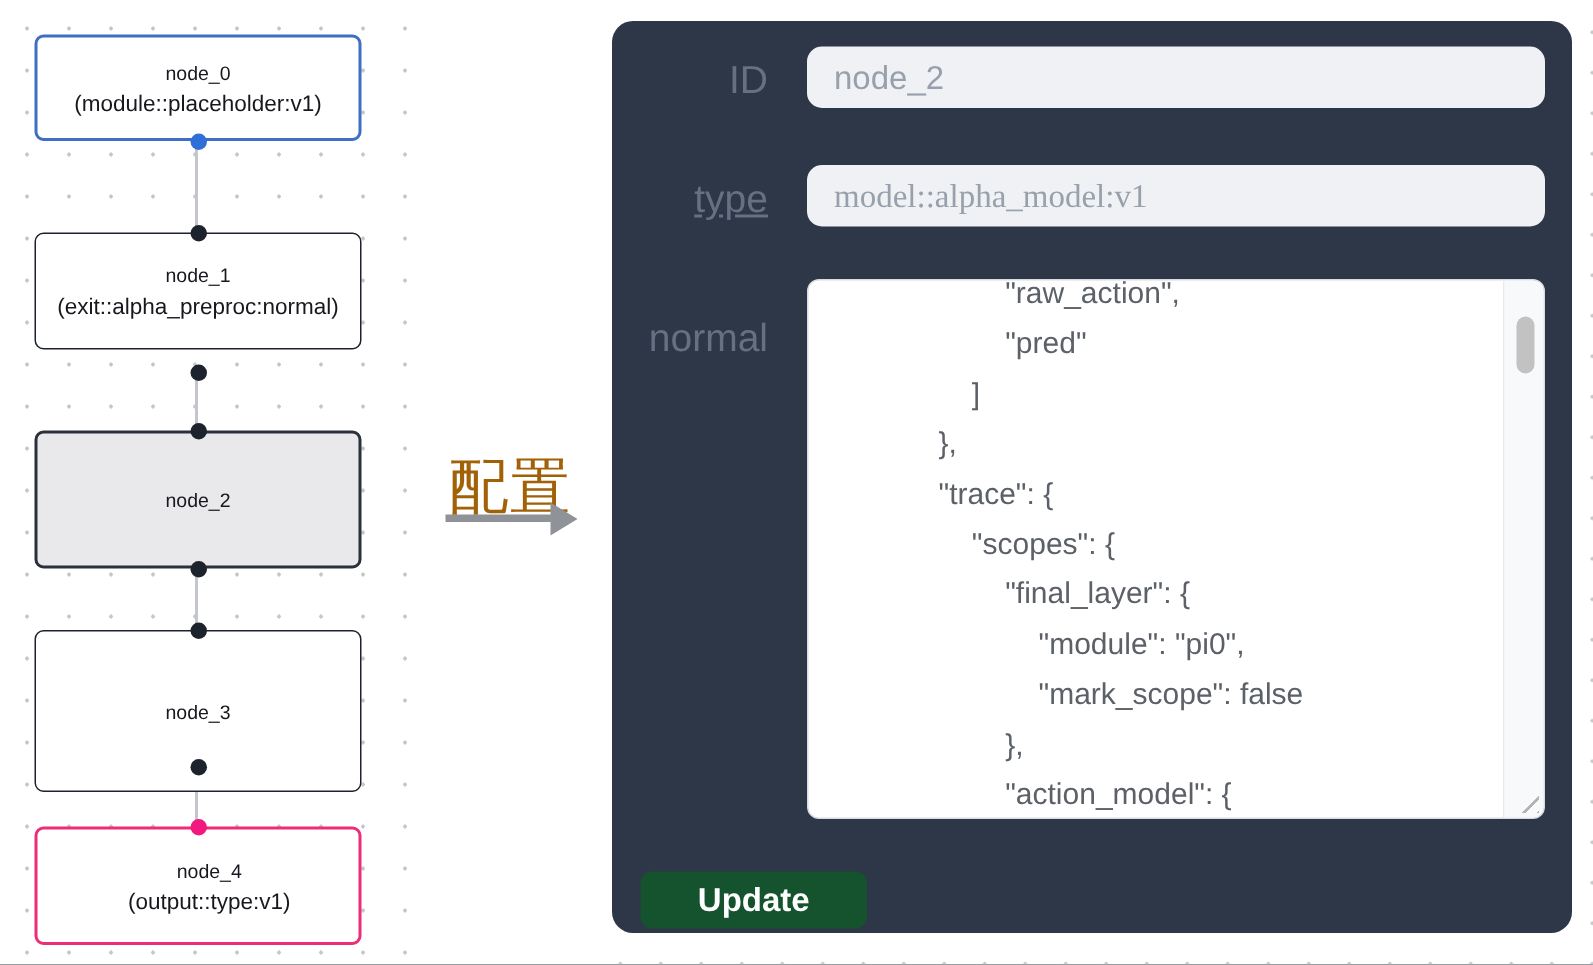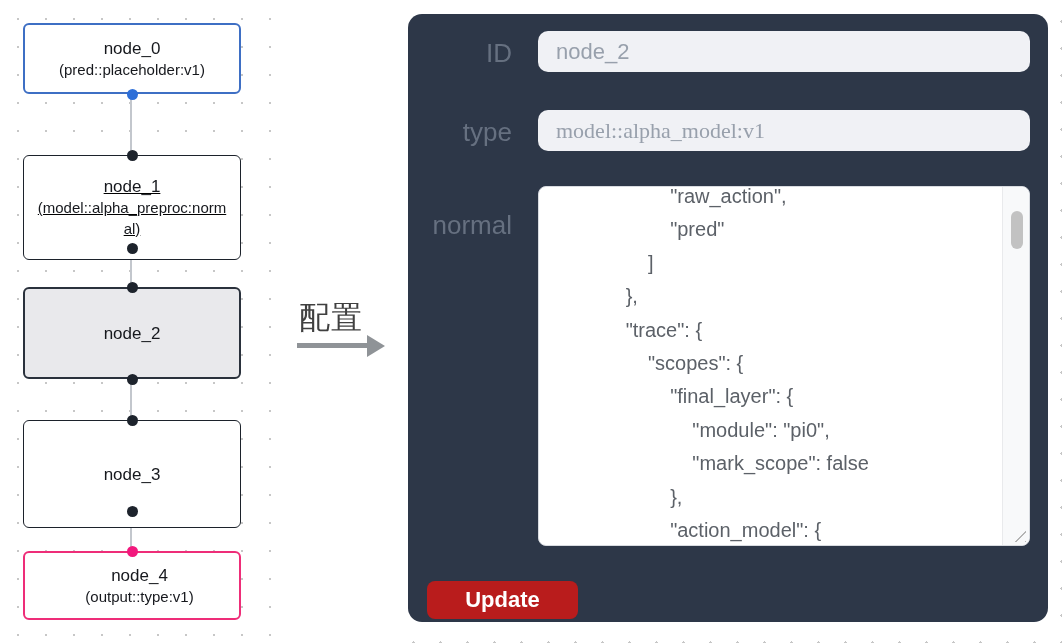--- a/index.html
+++ b/index.html
@@ -13,32 +13,32 @@
     position:absolute;left:0;top:0;width:281px;height:643px;
     background-image:radial-gradient(#c7c7c7 1.2px, transparent 1.4px);
     background-size:28px 28px;background-position:4px 5px;
   }
   .node{
     position:absolute;left:23px;width:218px;box-sizing:border-box;
     background:#ffffff;border:1.5px solid #1c222b;border-radius:6px;
     display:flex;flex-direction:column;align-items:center;justify-content:center;
     text-align:center;padding:6px 13px;
   }
-  .node .title{font-size:17px;line-height:21px;color:#16181d;}
+  .node .title{font-size:13px;line-height:21px;color:#16181d;}
   .node .subtitle{font-size:15px;line-height:21px;color:#16181d;word-break:break-all;}
   .node-input{border:2px solid #3e6fc4;}
   .node-selected{border:2px solid #2a313c;background:#e9e9ec;}
   .node-output{border:2px solid #ee2d78;}
   .edge{position:absolute;left:130px;width:2px;background:#c3c7cd;}
   .port{position:absolute;width:11px;height:11px;border-radius:50%;background:#1d232c;}
   .port-blue{background:#2e6fd8;}
   .port-pink{background:#f2187d;}
   
   .annotation-label{
-    position:absolute;left:299px;top:297px;font-size:31px;color:#404040;
+    position:absolute;left:299px;top:297px;font-size:40px;color:#a16207;
     letter-spacing:1px;font-weight:500;
   }
   .annotation-arrow{position:absolute;left:297px;top:335px;width:92px;height:22px;}
   .annotation-arrow .shaft{position:absolute;left:0;top:8px;width:72px;height:5px;background:#8f9397;}
   .annotation-arrow .head{
     position:absolute;left:70px;top:0;width:0;height:0;
     border-left:18px solid #8f9397;border-top:11px solid transparent;border-bottom:11px solid transparent;
   }
   
   .right-canvas{
@@ -77,50 +77,50 @@
     position:absolute;right:6px;top:24px;width:12px;height:38px;
     background:#c2c2c2;border-radius:6px;
   }
   .resize-handle{
     position:absolute;right:3px;bottom:3px;width:13px;height:13px;
     background:repeating-linear-gradient(135deg,transparent 0 3px,#b4b4b4 3px 5px,transparent 5px 7px);
     clip-path:polygon(100% 0,100% 100%,0 100%);
   }
   .update-button{
     position:absolute;left:19px;top:567px;width:151px;height:38px;
-    background:#b91c1c;border:none;border-radius:8px;cursor:pointer;
+    background:#14532d;border:none;border-radius:8px;cursor:pointer;
     color:#ffffff;font-size:22px;font-weight:bold;
     font-family:"Liberation Sans","DejaVu Sans",sans-serif;
   }
 </style>
 </head>
 <body>
 
 <div class="flow-canvas">
 
   <div class="edge" style="top:94px;height:61px;"></div>
   <div class="edge" style="top:248px;height:39px;"></div>
   <div class="edge" style="top:379px;height:41px;"></div>
   <div class="edge" style="top:511px;height:40px;"></div>
 
   <div class="node node-input" style="top:23px;height:71px;">
     <div class="title">node_0</div>
-    <div class="subtitle">(pred::placeholder:v1)</div>
+    <div class="subtitle">(module::placeholder:v1)</div>
   </div>
-  <div class="node" style="top:155px;height:105px;text-decoration:underline;">
+  <div class="node" style="top:155px;height:78px;">
     <div class="title">node_1</div>
-    <div class="subtitle">(model::alpha_preproc:normal)</div>
+    <div class="subtitle">(exit::alpha_preproc:normal)</div>
   </div>
   <div class="node node-selected" style="top:287px;height:92px;">
     <div class="title">node_2</div>
   </div>
   <div class="node" style="top:420px;height:108px;">
     <div class="title">node_3</div>
   </div>
-  <div class="node node-output" style="top:551px;height:69px;padding-left:28px;">
+  <div class="node node-output" style="top:551px;height:79px;padding-left:28px;">
     <div class="title">node_4</div>
     <div class="subtitle">(output::type:v1)</div>
   </div>
 
   <div class="port port-blue" style="left:127px;top:89px;"></div>
   <div class="port" style="left:127px;top:150px;"></div>
   <div class="port" style="left:127px;top:243px;"></div>
   <div class="port" style="left:127px;top:282px;"></div>
   <div class="port" style="left:127px;top:374px;"></div>
   <div class="port" style="left:127px;top:415px;"></div>
@@ -133,21 +133,21 @@
   <div class="shaft"></div>
   <div class="head"></div>
 </div>
 
 <div class="right-canvas">
   <div class="config-panel">
 
     <div class="field-label" style="top:24px;">ID</div>
     <input class="text-input" style="top: 17px;" value="node_2">
 
-    <div class="field-label" style="top:103px;">type</div>
+    <div class="field-label" style="top:103px;text-decoration:underline;">type</div>
     <input class="text-input" style="top: 96px; font-family: Liberation Serif, serif;" value="model::alpha_model:v1">
 
     <div class="field-label" style="top:196px;">normal</div>
     <div class="config-box">
       <pre>                    "raw_action",
                     "pred"
                 ]
             },
             "trace": {
                 "scopes": {

